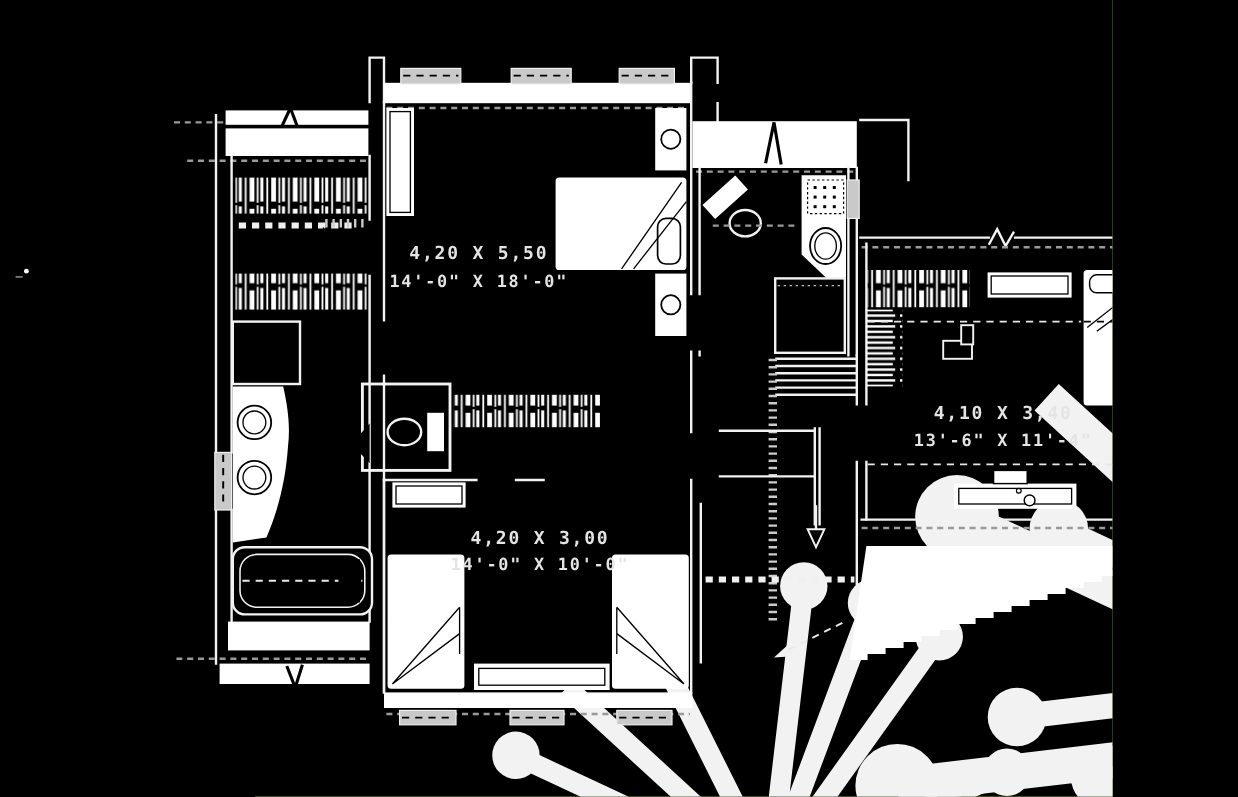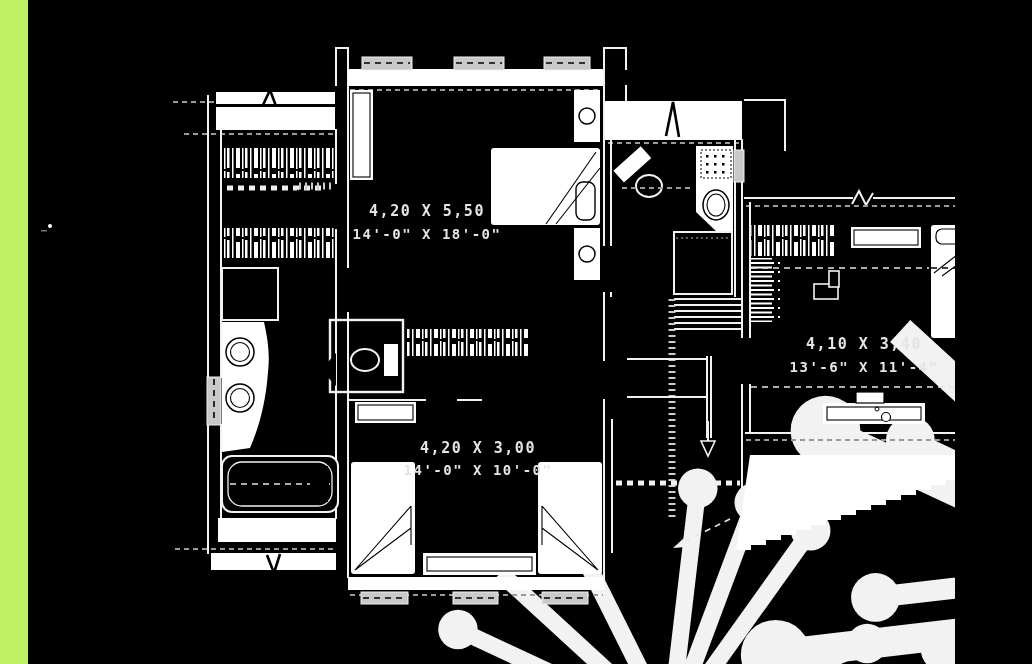--- a/index.html
+++ b/index.html
@@ -1,17 +1,17 @@
 <!DOCTYPE html>
 <html><head>
 <meta charset="utf-8">
 <style>
   html,body{margin:0;padding:0;background:#000;}
   .stage{position:relative;width:927px;height:664px;background:#bef264;overflow:hidden;
-         font-family:"DejaVu Sans Mono", monospace;padding-left:28px;}
+         font-family:"DejaVu Sans Mono", monospace;}
   svg{display:block}
   .ln{stroke:#f2f2f2;fill:none;stroke-width:2;stroke-linecap:square}
   .ln3{stroke-width:3}
   .ln1{stroke-width:1.4}
   .blk{stroke:#000;fill:none;stroke-width:1.5}
   .blk1{stroke:#000;fill:none;stroke-width:1.1}
   .wf{fill:#fff}
   .gdash{stroke:#9a9a9a;stroke-width:2;stroke-dasharray:5 4;fill:none}
   .wdash{stroke:#e8e8e8;stroke-width:1.6;stroke-dasharray:6 5;fill:none}
   .bdash{stroke:#000;stroke-width:1.6;stroke-dasharray:6 5;fill:none}

